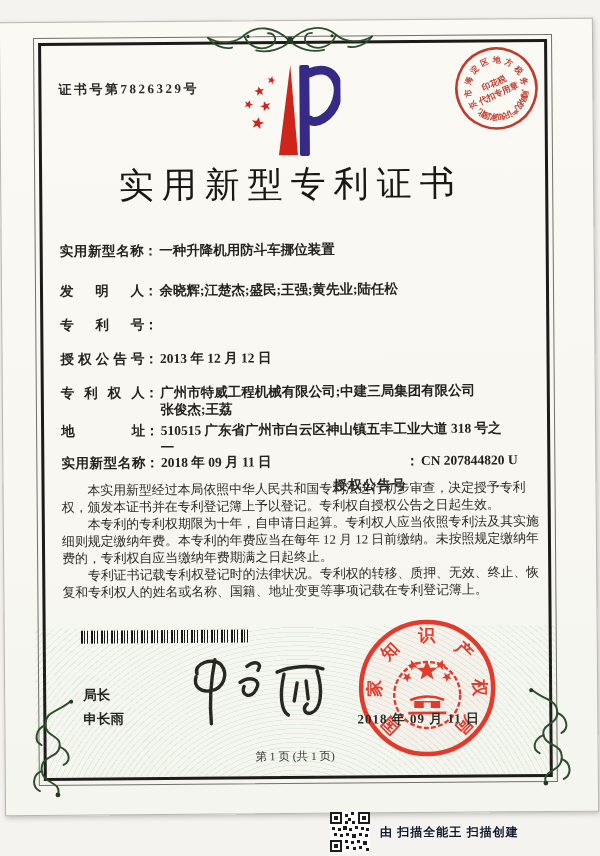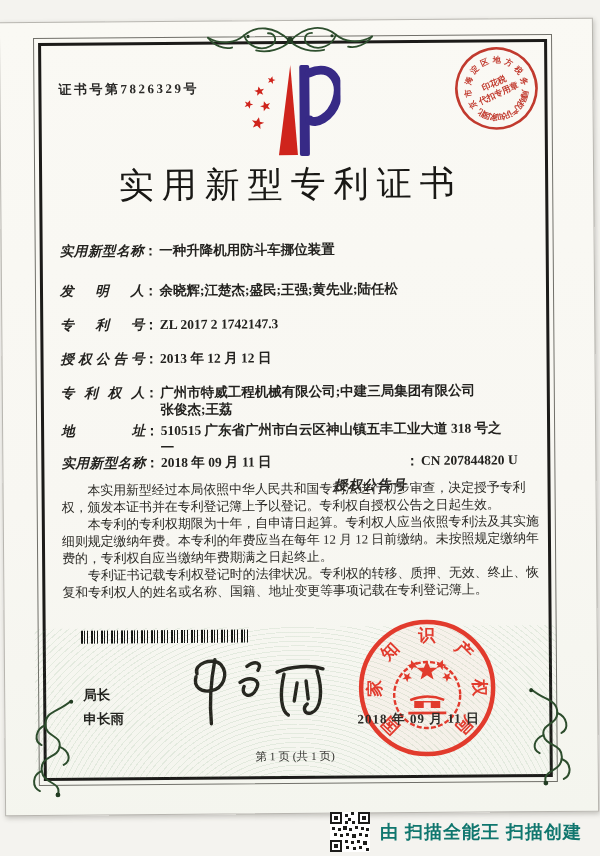--- a/index.html
+++ b/index.html
@@ -25,21 +25,21 @@
     position:absolute;left:38px;top:20px;width:503px;height:732px;
     border:3px solid #1c1b19;
   }
   .frame::before{
     content:'';position:absolute;inset:-8px;border:1px solid #71706a;
   }
   .abs{position:absolute;}
   .cert-no{left:58px;top:58px;font-size:13px;letter-spacing:2.5px;color:#2a2927;font-weight:700;}
   .title{left:38px;top:140px;width:503px;text-align:center;font-size:35px;letter-spacing:8px;color:#191815;font-weight:400;}
   .row{left:58px;width:482px;font-size:13.5px;font-weight:700;color:#23221f;line-height:17px;display:flex;align-items:flex-start;}
-  .row .lbl{display:inline-block;width:84px;text-align:justify;text-align-last:justify;flex:none;font-style:italic;}
+  .row .lbl{display:inline-block;width:84px;text-align:justify;text-align-last:justify;flex:none;}
   .row .col{flex:none;}
   .row .val{margin-left:2px;}
   .r1{top:220px;} .r2{top:260px;} .r3{top:294px;} .r4{top:328px;}
   .r5{top:362px;} .r6{top:400px;} .r7{top:432px;}
   .grant-no{position:absolute;left:272px;top:0;display:flex;}
   .grant-no .lbl{width:72px;margin-top:24px;}
   .r7wrap{position:relative;width:482px;display:block;}
   .r7line{display:flex;}
   .paras{left:58px;top:460px;width:481px;font-size:12.9px;line-height:17px;color:#2c2b27;font-weight:500;}
   .paras p{margin:0;text-indent:2em;}
@@ -52,21 +52,21 @@
   .signature{left:180px;top:630px;}
   .seal{left:347px;top:593px;z-index:2;}
   .seal-date{left:352px;top:690px;width:150px;font-size:13px;font-weight:700;letter-spacing:1px;color:#2b2a26;z-index:3;}
   .footer-page{left:38px;top:728px;width:503px;text-align:center;font-size:11.5px;color:#343330;}
   .ornament-top{left:190px;top:-2px;z-index:2;}
   .fl-bl{left:22px;top:676px;z-index:2;}
   .fl-br{left:512px;top:668px;z-index:2;transform:scaleX(-1);}
   .stamp{left:451px;top:24px;transform:rotate(-24deg);}
   .logo{left:240px;top:40px;}
   .scan-mark{position:absolute;left:330px;top:812px;display:flex;align-items:center;gap:10px;}
-  .scan-text{font-size:18px;font-weight:700;color:#0f766e;font-family:"Liberation Sans","DejaVu Sans",sans-serif;letter-spacing:1px;}
+  .scan-text{font-size:12px;font-weight:700;color:#0f172a;font-family:"Liberation Sans","DejaVu Sans",sans-serif;letter-spacing:1px;}
   svg text{font-family:"Liberation Serif","DejaVu Serif",serif;}
 </style>
 </head>
 <body>
 
 <div class="sheet">
 
   <div class="frame"></div>
 
   <svg class="abs ornament-top" width="200" height="46" viewBox="0 0 200 46">
@@ -162,21 +162,20 @@
     <span class="val">一种升降机用防斗车挪位装置</span>
   </div>
   <div class="abs row r2">
     <span class="lbl">发 明 人</span>
       <span class="col">：</span>
     <span class="val">余晓辉;江楚杰;盛民;王强;黄先业;陆任松</span>
   </div>
   <div class="abs row r3">
     <span class="lbl">专 利 号</span>
       <span class="col">：</span>
-    <span class="val">ZL 2017 2 1742147.3</span>
   </div>
   <div class="abs row r4">
     <span class="lbl">授权公告号</span>
       <span class="col">：</span>
     <span class="val">2013 年 12 月 12 日</span>
   </div>
   <div class="abs row r5">
     <span class="lbl">专 利 权 人</span>
       <span class="col">：</span>
     <span class="val">

